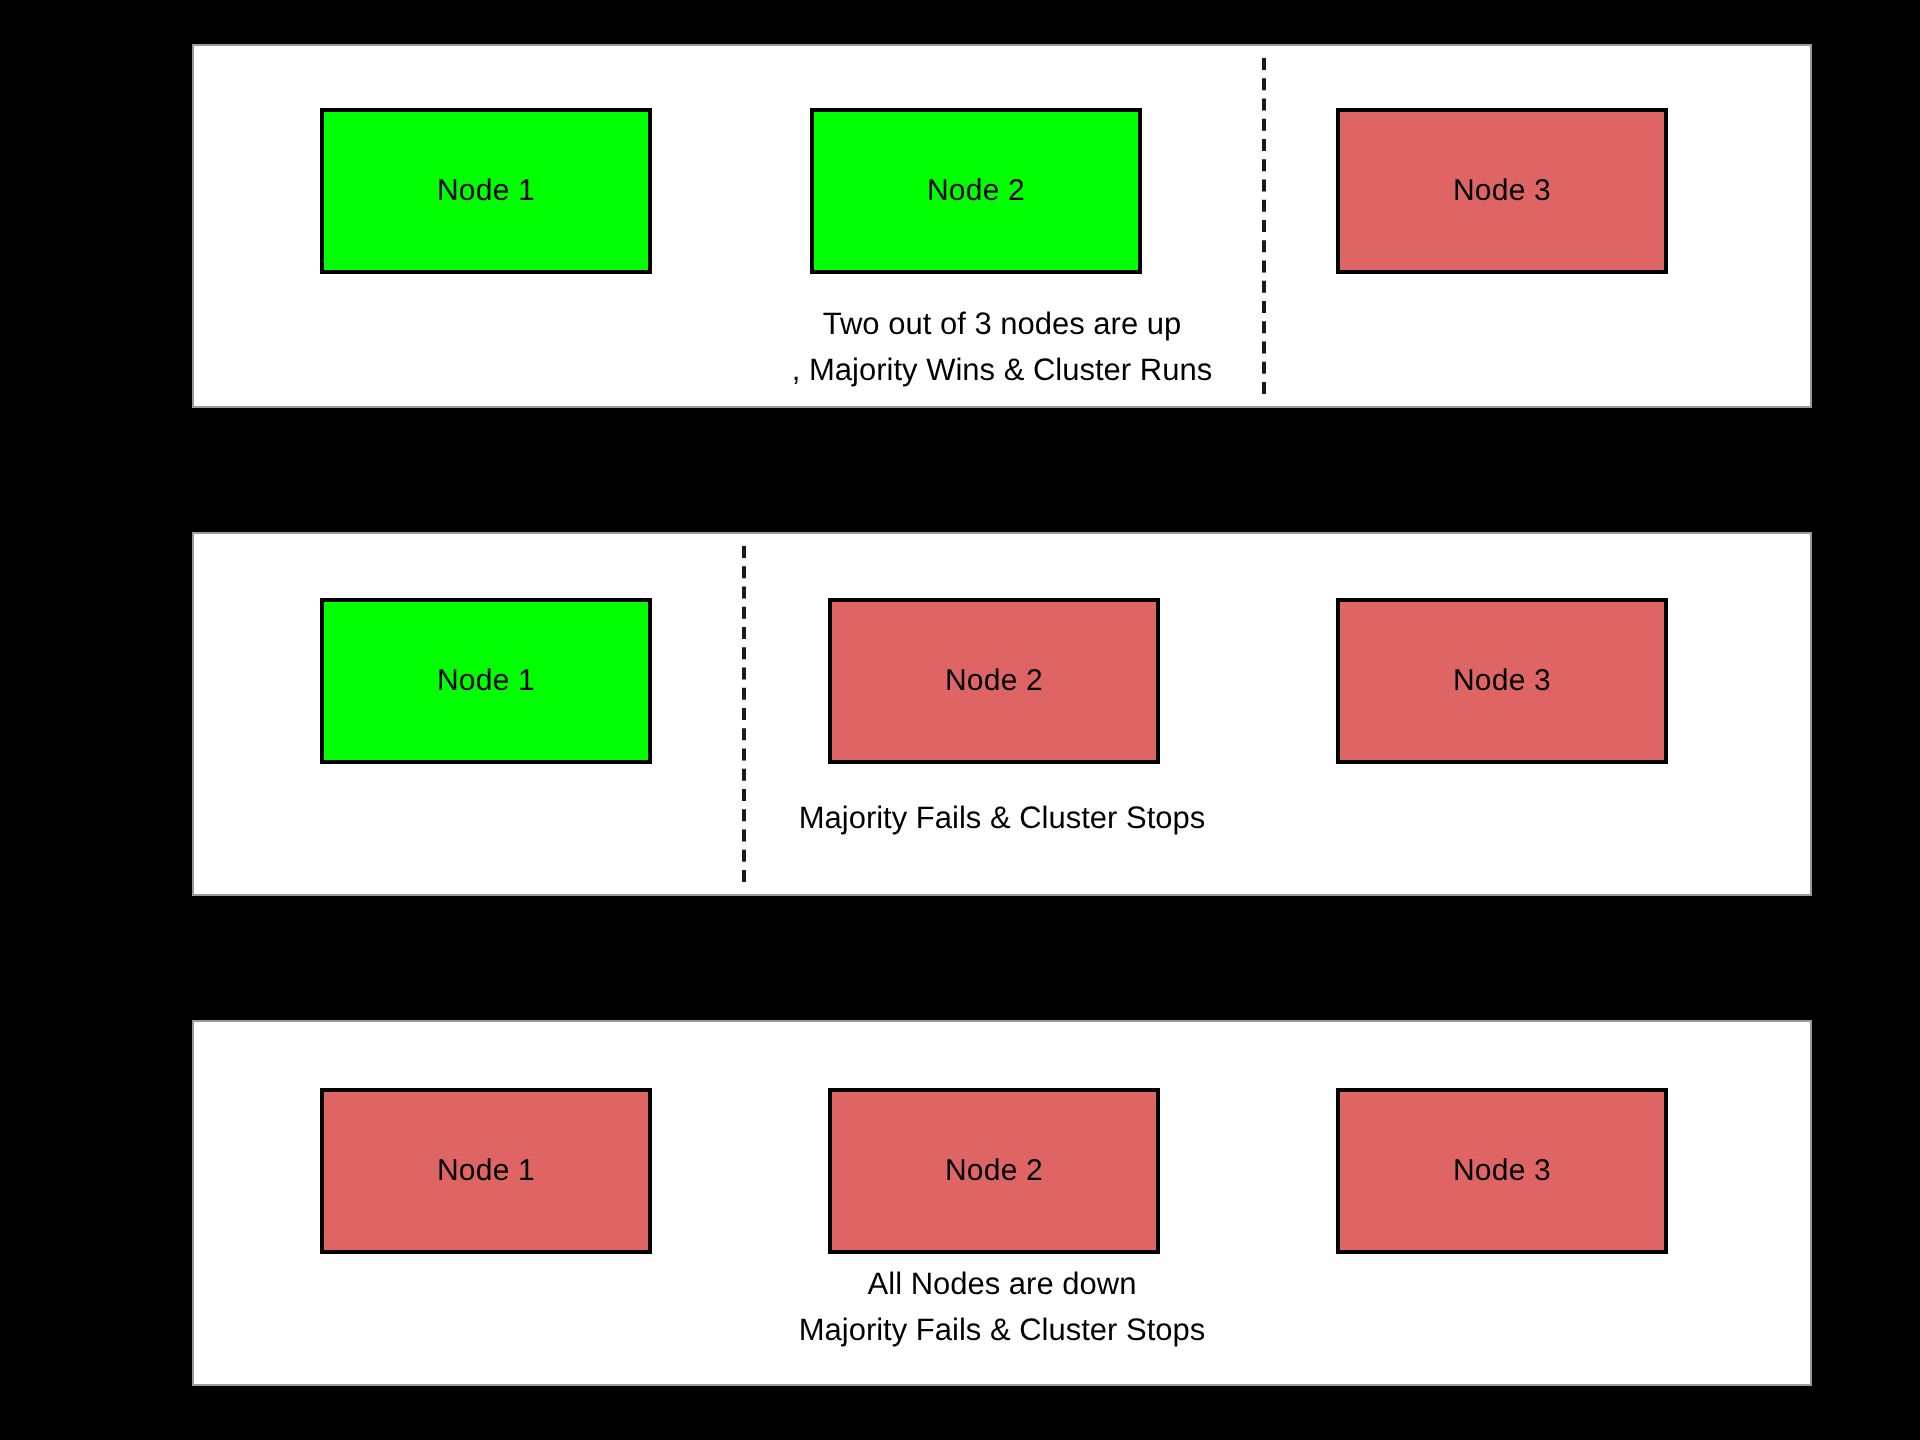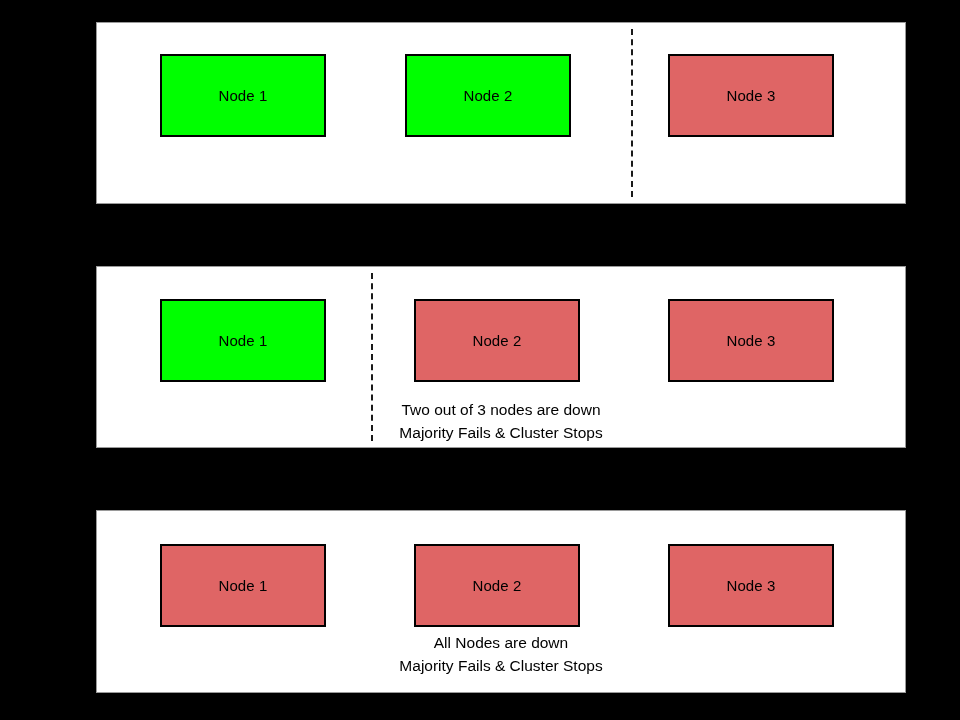--- a/index.html
+++ b/index.html
@@ -91,40 +91,43 @@
     <div class="node" style="left: 308px; top: 31px; background: rgb(0, 255, 0);">
       <span class="node-label">Node 2</span>
     </div>
 
     <div class="node" style="left: 571px; top: 31px; background: rgb(223, 101, 101);">
       <span class="node-label">Node 3</span>
     </div>
 
     <div class="divider" style="left:534px;"></div>
 
+    <div class="caption" style="top:128px;">
+      <span class="caption-line">Two out of 3 nodes are up</span>
+      <span class="caption-line">, Majority Wins &amp; Cluster Runs</span>
+    </div>
   </div>
 
   <div class="panel panel-2" style="background-color: rgb(255, 255, 255);">
 
     <div class="node" style="left: 63px; top: 32px; background: rgb(0, 255, 0);">
       <span class="node-label">Node 1</span>
     </div>
 
     <div class="node" style="left: 317px; top: 32px; background: rgb(223, 101, 101);">
       <span class="node-label">Node 2</span>
     </div>
 
     <div class="node" style="left: 571px; top: 32px; background: rgb(223, 101, 101);">
       <span class="node-label">Node 3</span>
     </div>
 
     <div class="divider" style="left:274px;"></div>
 
     <div class="caption" style="top:131px;">
-      <span class="caption-line">Two out of 3 nodes are down</span>
       <span class="caption-line">Majority Fails &amp; Cluster Stops</span>
     </div>
   </div>
 
   <div class="panel panel-3" style="background-color: rgb(255, 255, 255);">
 
     <div class="node" style="left: 63px; top: 33px; background: rgb(223, 101, 101);">
       <span class="node-label">Node 1</span>
     </div>
 

